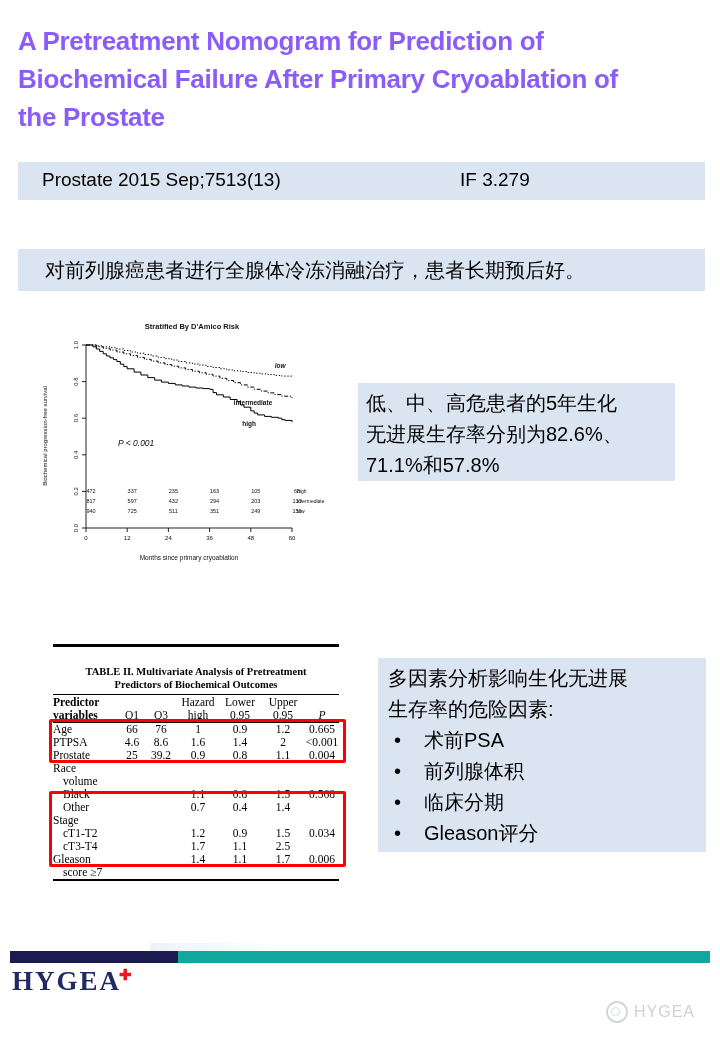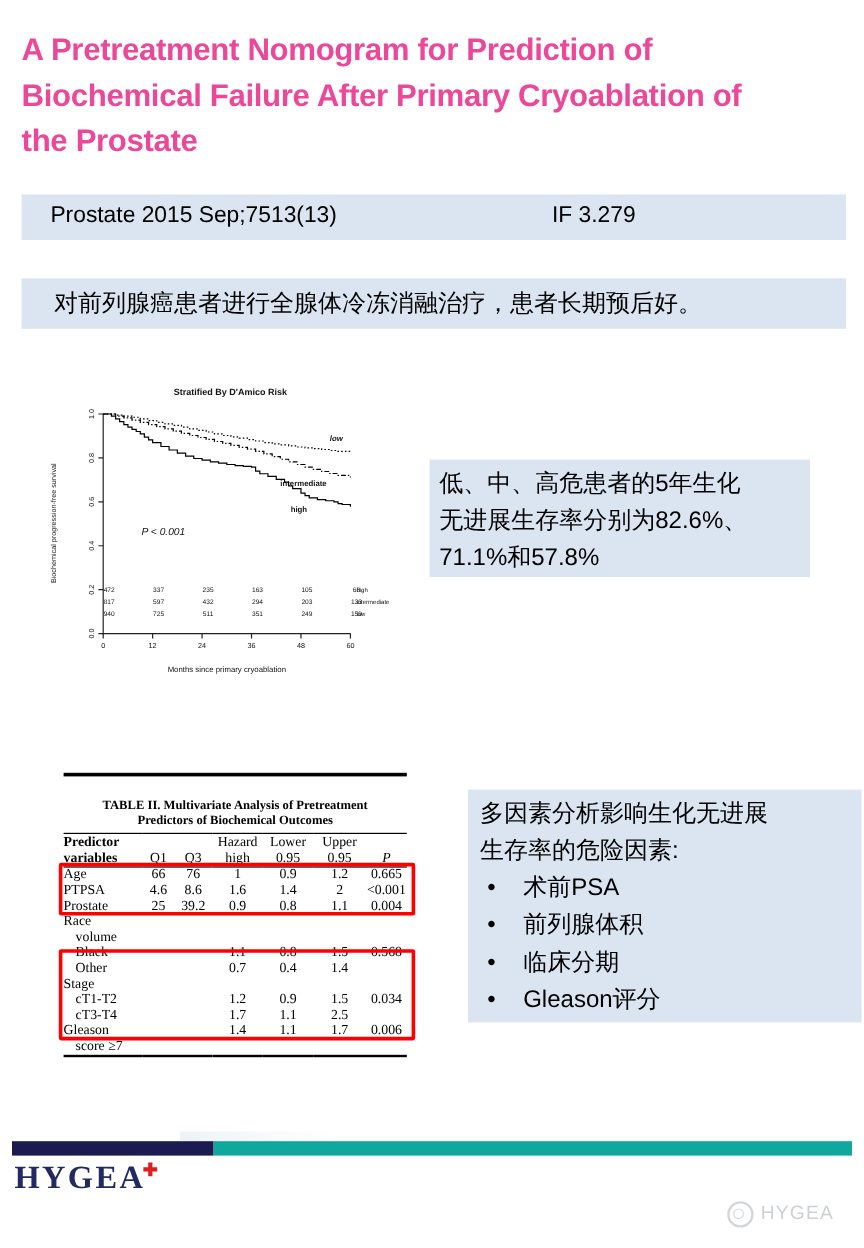--- a/index.html
+++ b/index.html
@@ -4,39 +4,39 @@
 <style>
   html,body{margin:0;padding:0;background:#e9e9e9;}
   .slide{
     position:relative;width:720px;height:1040px;margin:0 auto;background:#ffffff;
     font-family:"Liberation Sans",sans-serif;color:#000;overflow:hidden;
   }
   .abs{position:absolute;}
 
   
   .title{left:18px;top:22px;width:692px;font-size:26px;font-weight:bold;
-    line-height:38px;letter-spacing:-0.3px;color:#ec4899;}
+    line-height:38px;letter-spacing:-0.3px;color:#8b5cf6;}
 
   
   .bluebox{background:#dbe5f1;}
   .journal-bar{left:18px;top:162px;width:687px;height:38px;font-size:19px;}
   .journal-citation{position:absolute;left:24px;top:7px;}
   .journal-if{position:absolute;left:442px;top:7px;}
-  .summary-bar{left:18px;top:232px;width:687px;height:42px;font-size:20px;
+  .summary-bar{left:18px;top:249px;width:687px;height:42px;font-size:20px;
     line-height:42px;padding-left:27px;box-sizing:border-box;}
 
   
   .chart-wrap{left:36px;top:315px;width:312px;height:252px;}
   .chart-wrap svg text{font-family:"Liberation Sans",sans-serif;fill:#111;}
 
   
   .findings-box{left:358px;top:383px;width:317px;height:98px;
     padding:5px 0 0 8px;box-sizing:border-box;font-size:20px;line-height:31px;}
   .multi-box{left:378px;top:658px;width:328px;height:194px;
-    padding:5px 0 0 10px;box-sizing:border-box;font-size:20px;line-height:31px;margin-left:12px;}
+    padding:5px 0 0 10px;box-sizing:border-box;font-size:20px;line-height:31px;}
   .bullet-line{display:flex;}
   .bullet-mark{width:30px;text-align:left;padding-left:6px;flex:none;}
 
   
   .table-wrap{left:53px;top:644px;width:286px;border-top:3px solid #000;
     font-family:"Liberation Serif",serif;}
   .tbl-caption{font-weight:bold;font-size:10.5px;line-height:13px;padding:18px 0 3px 0;text-align:center;}
   table.paper{border-collapse:collapse;width:100%;border-top:1.5px solid #000;
     border-bottom:2px solid #000;font-size:11.5px;}
   table.paper th{font-weight:normal;font-size:11.5px;line-height:12.5px;

